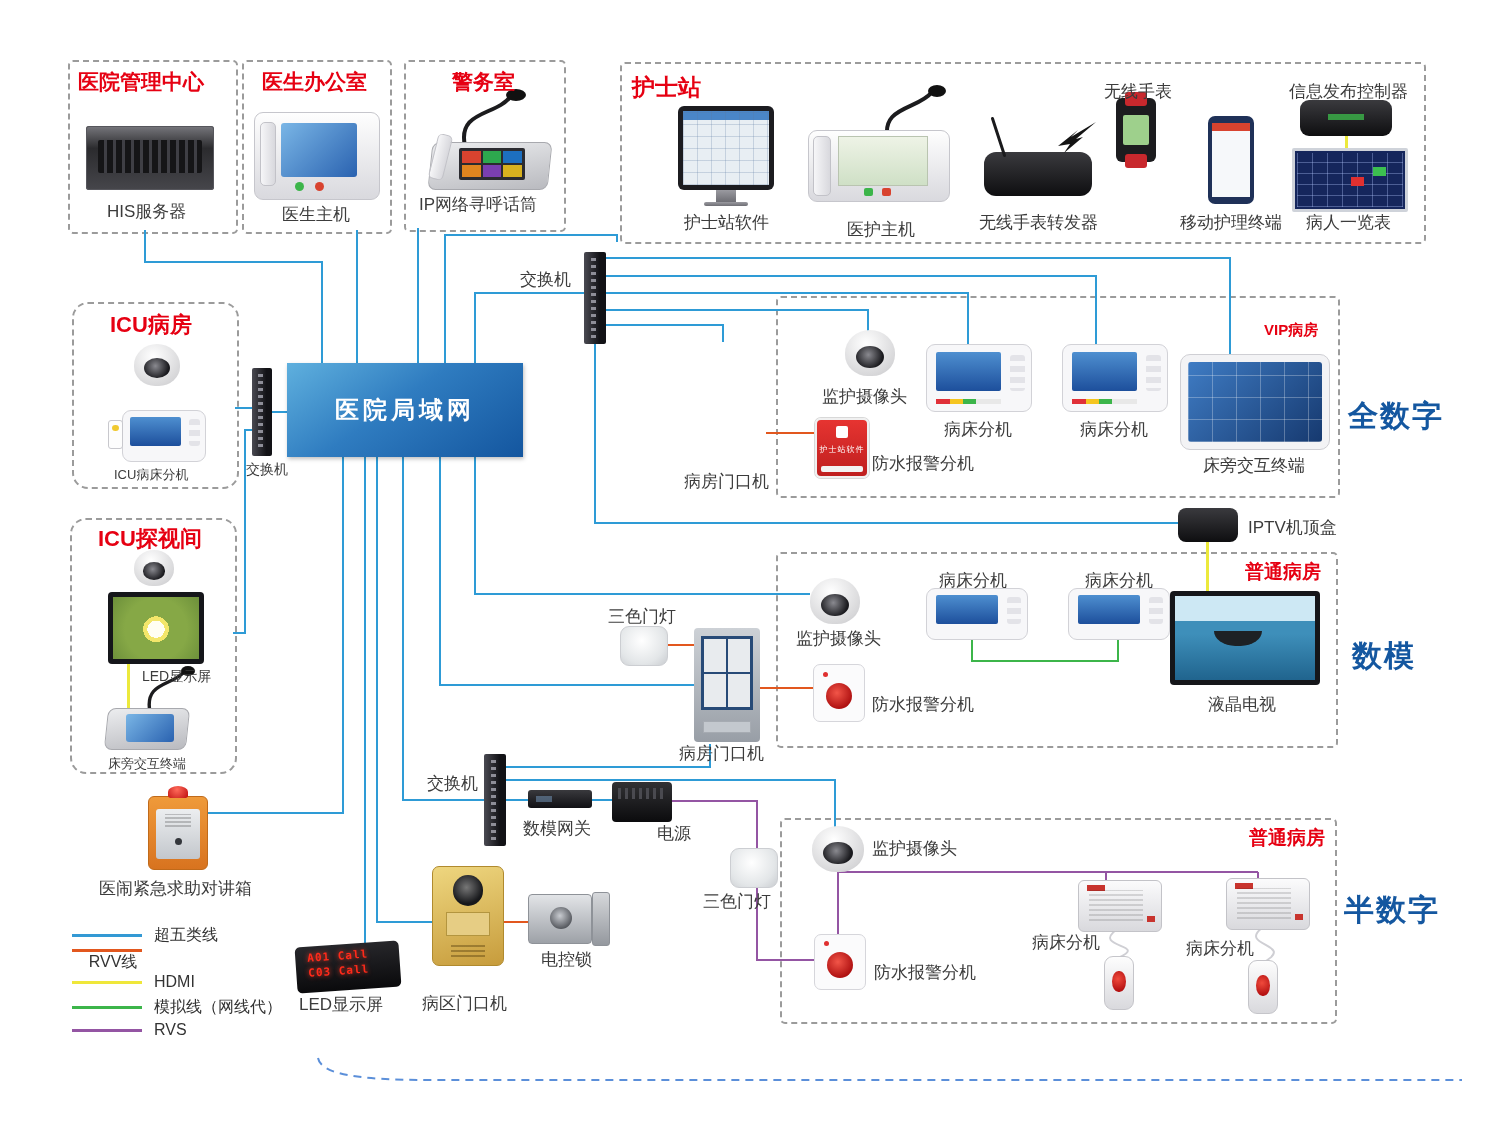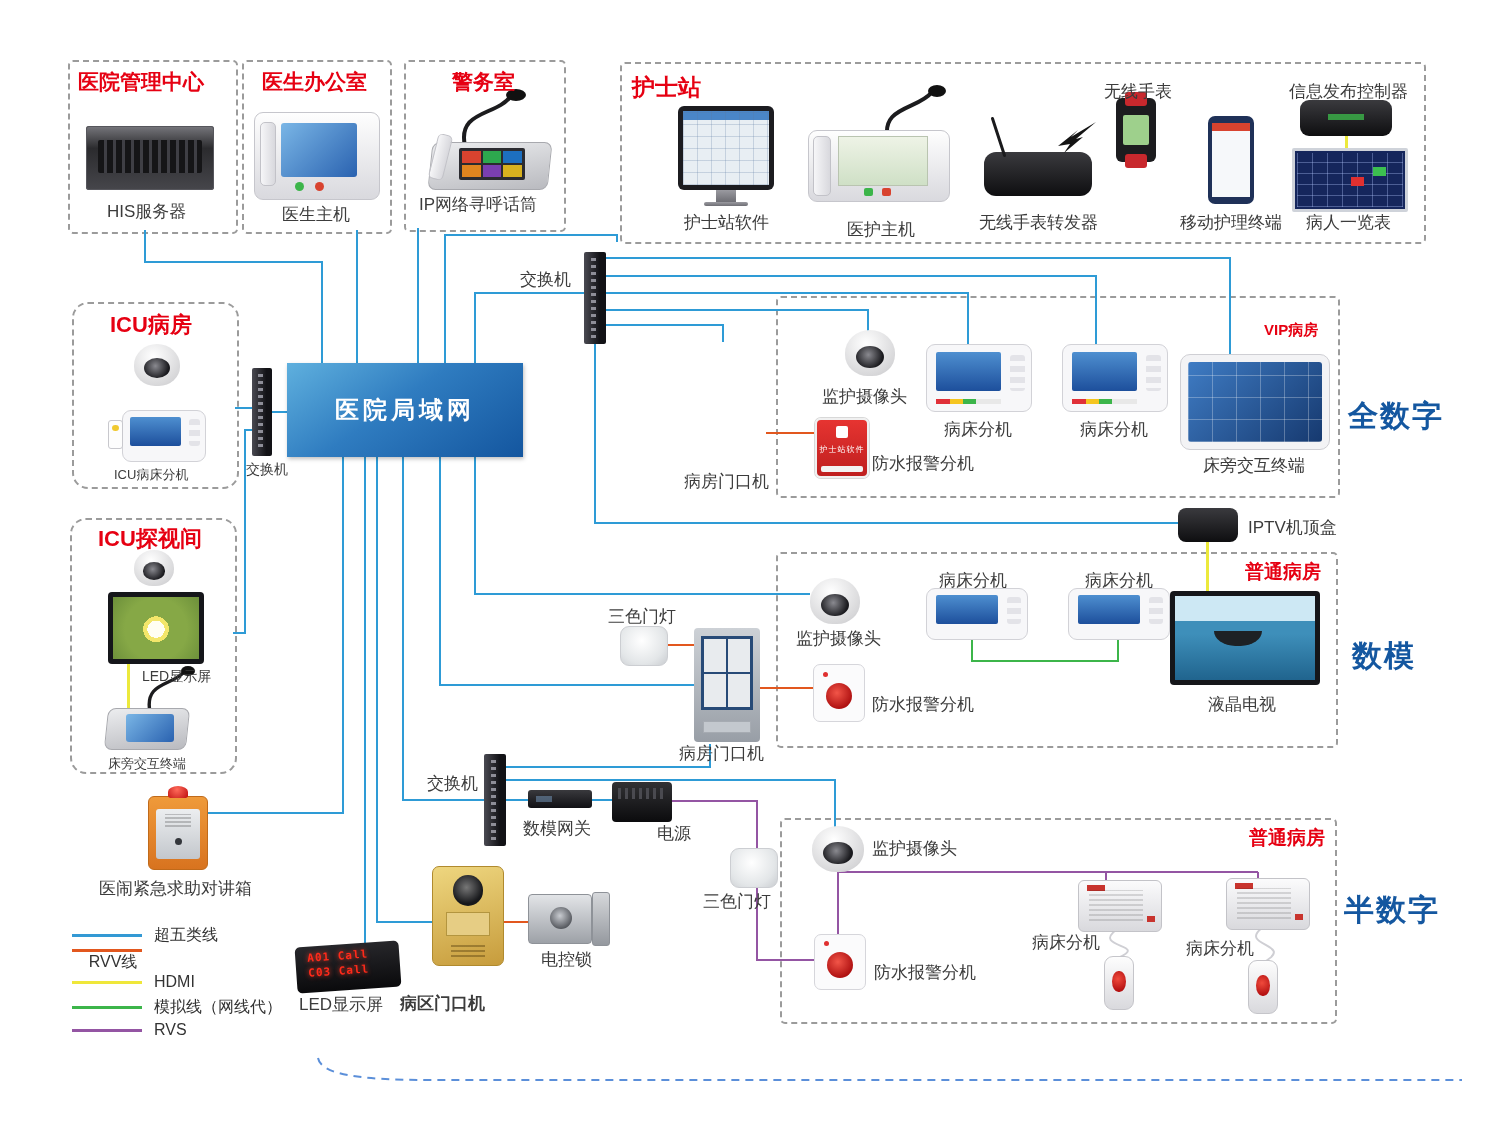--- a/index.html
+++ b/index.html
@@ -469,21 +469,21 @@
   <div class="lbl" style="left:657px;top:822px;">电源</div>
 
   <div class="dev tlight" style="left:730px;top:848px;width:46px;height:38px;"></div>
   <div class="lbl" style="left:703px;top:890px;">三色门灯</div>
 
   <div class="dev doorgold" style="left:432px;top:866px;width:70px;height:98px;">
     <span class="dg-cam"></span>
     <span class="dg-pan"></span>
     <span class="dg-spk"></span>
   </div>
-  <div class="lbl" style="left:400px;top:992px;font-weight:bold;">病区门口机</div>
+  <div class="lbl" style="left:422px;top:992px;">病区门口机</div>
 
   <div class="dev lock" style="left:528px;top:894px;width:62px;height:48px;">
       <span class="h"></span>
     </div>
   <div class="dev lockside" style="left:592px;top:892px;width:16px;height:52px;"></div>
   <div class="lbl" style="left:541px;top:948px;">电控锁</div>
 
   <div class="dev ledbar" style="left:296px;top:944px;width:104px;height:46px;">
     <span style="display:block;">A01 Call</span>
     <span style="display:block;">C03 Call</span>

